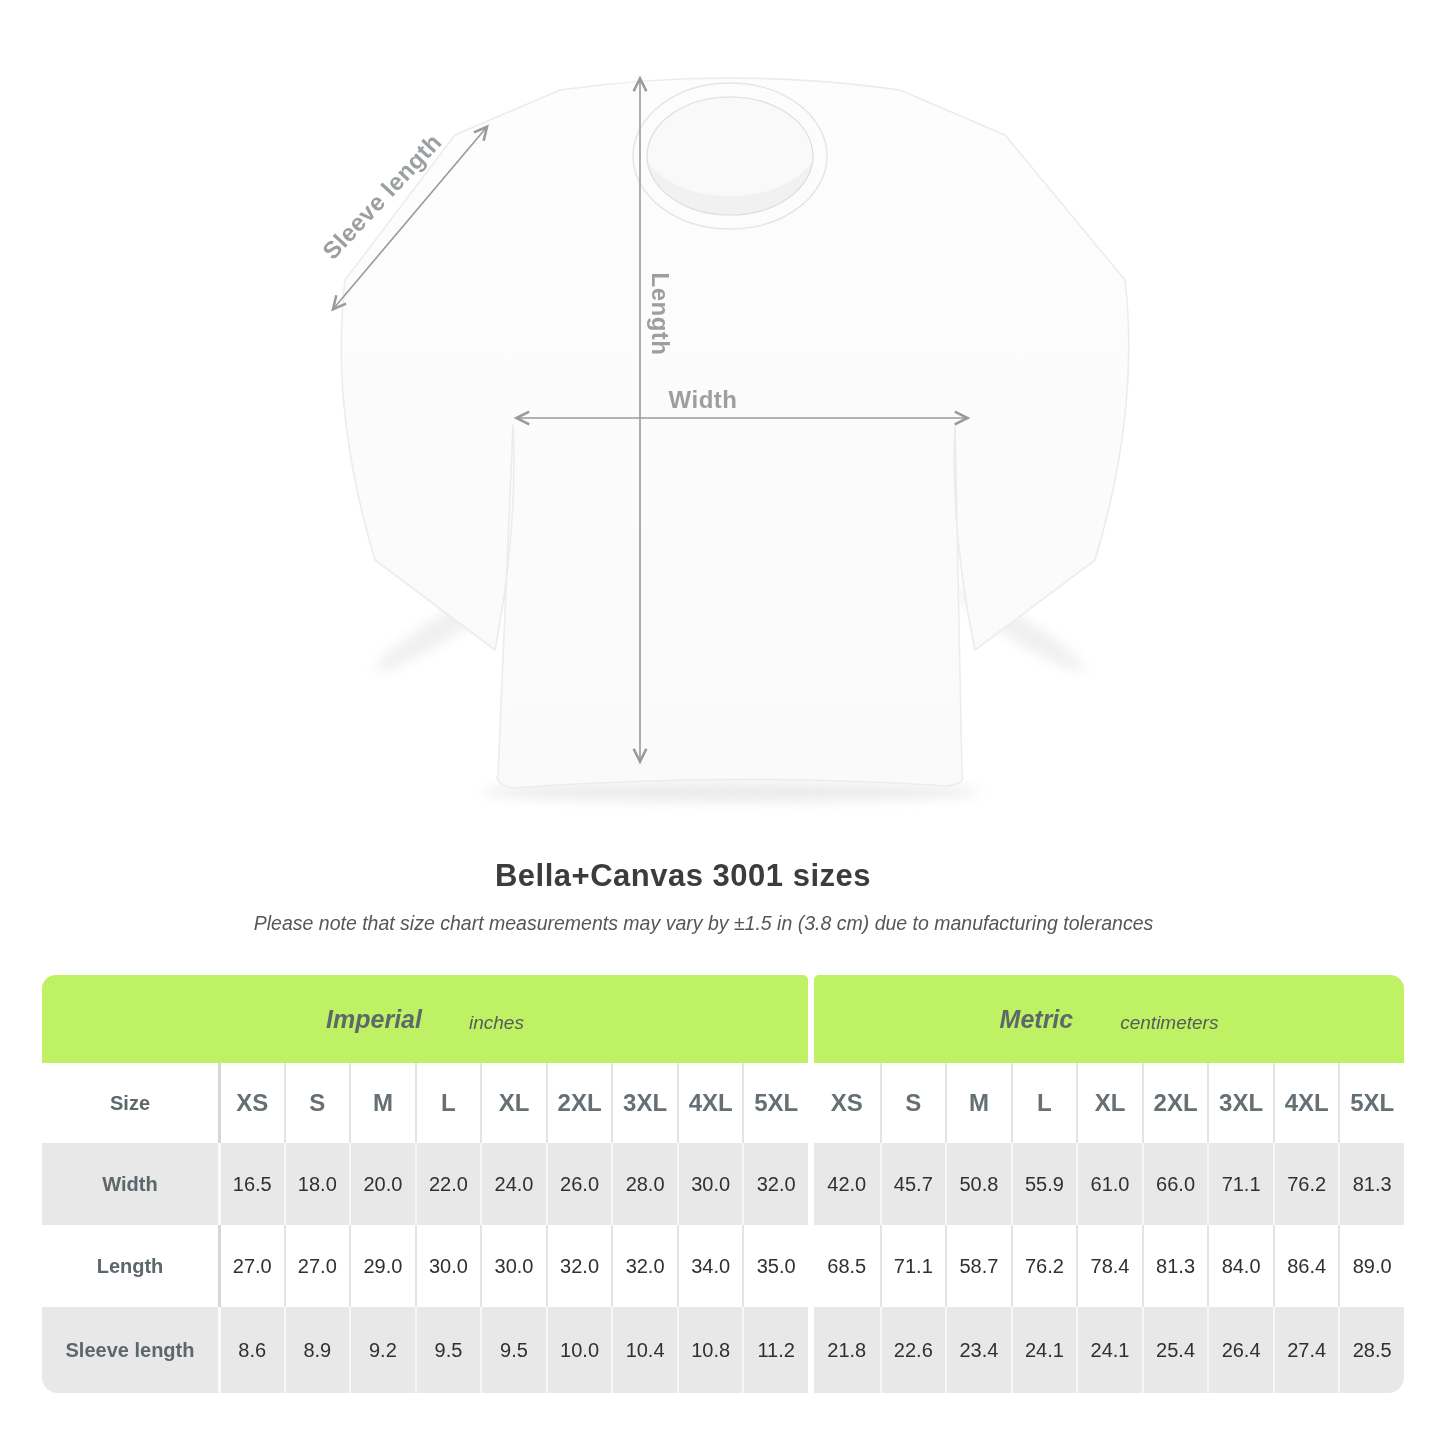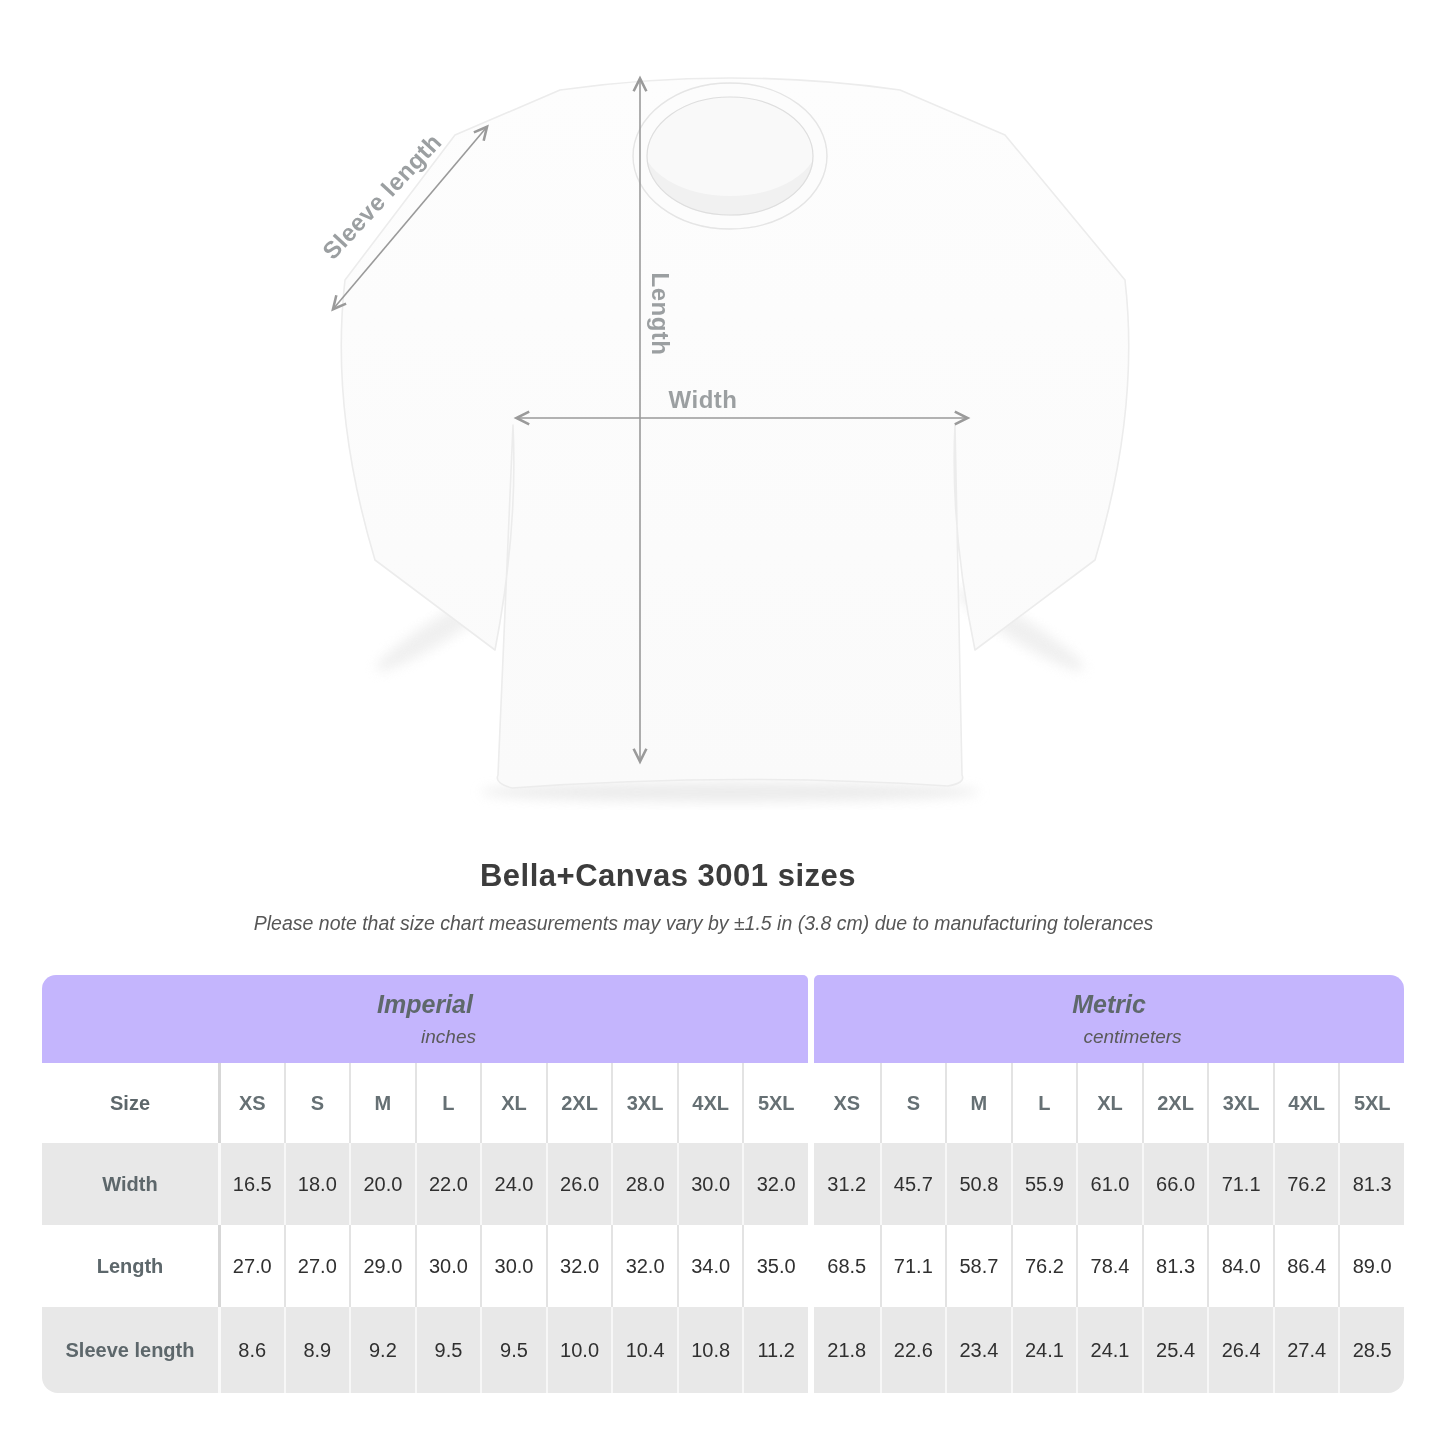--- a/index.html
+++ b/index.html
@@ -4,52 +4,52 @@
 <style>
   html,body{margin:0;padding:0;background:#fff;}
   .stage{
     position:relative;width:1445px;height:1445px;background:#ffffff;overflow:hidden;
     font-family:"Liberation Sans", sans-serif;
   }
   
   .shirt-wrap{position:absolute;left:250px;top:30px;width:950px;height:810px;}
   
   .chart-title{
-    position:absolute;left:0;top:858px;width:1336px;text-align:center;
+    position:absolute;left:15px;top:858px;width:1336px;text-align:center;
     font-size:31px;font-weight:bold;color:#3c3c3c;letter-spacing:.5px;
   }
   .chart-note{
     position:absolute;left:0;top:912px;width:1407px;text-align:center;
     font-size:19.5px;font-style:italic;color:#565656;
   }
   
   .tbl{
     position:absolute;left:42px;top:975px;width:1362px;
     border-radius:0 0 16px 16px;overflow:hidden;
   }
   .grid{display:grid;grid-template-columns:176px repeat(9,1fr) 6px repeat(9,1fr);}
   .hdr{height:88px;}
-  .blk{background:#c4b5fd;display:flex;flex-direction:column;align-items:center;justify-content:center;}
+  .blk{background:#bef264;display:flex;align-items:center;justify-content:center;}
   .blk-l{grid-column:1 / span 10;border-radius:14px 5px 0 0;}
   .blk-r{grid-column:12 / span 9;border-radius:5px 14px 0 0;align-items:center;}
   .unit-title{font-size:25px;font-weight:bold;font-style:italic;color:#5e686b;}
   .unit-sub{font-size:19px;font-style:italic;color:#5a5a5a;margin-top:7px;margin-left:47px;}
   .row{height:82px;}
   .sz-row{height:80px;text-align:right;}
   .last{height:86px;}
   .cell{display:flex;align-items:center;justify-content:center;}
   .gapcell{background:#ffffff;}
   .r-white .cell{background:#ffffff;border-left:2px solid #e3e3e3;}
   .r-gray  .cell{background:#e8e8e8;border-left:2px solid #f7f7f7;}
   .r-white .lab,.r-gray .lab{border-left:none;}
   .r-white .first{border-left:3px solid #d7d7d7;}
   .r-gray  .first{border-left:3px solid #fafafa;}
   .r-white .aftergap,.r-gray .aftergap{border-left:none;}
   .lab{font-size:20px;font-weight:bold;color:#5d676b;}
-  .szc{font-size:20px;font-weight:bold;color:#667074;}
+  .szc{font-size:24px;font-weight:bold;color:#667074;}
   .val{font-size:20px;color:#303030;}
   
   .meas-label{font-family:"Liberation Sans",sans-serif;font-size:24px;font-weight:bold;fill:#9b9fa1;letter-spacing:.5px;}
 </style>
 </head>
 <body>
 
 <div class="stage">
 
   <div class="shirt-wrap">
@@ -156,21 +156,21 @@
       <div class="cell val first">16.5</div>
       <div class="cell val">18.0</div>
       <div class="cell val">20.0</div>
       <div class="cell val">22.0</div>
       <div class="cell val">24.0</div>
       <div class="cell val">26.0</div>
       <div class="cell val">28.0</div>
       <div class="cell val">30.0</div>
       <div class="cell val">32.0</div>
       <div class="gapcell"></div>
-      <div class="cell val aftergap">31.2</div>
+      <div class="cell val aftergap">42.0</div>
       <div class="cell val">45.7</div>
       <div class="cell val">50.8</div>
       <div class="cell val">55.9</div>
       <div class="cell val">61.0</div>
       <div class="cell val">66.0</div>
       <div class="cell val">71.1</div>
       <div class="cell val">76.2</div>
       <div class="cell val">81.3</div>
     </div>
 

